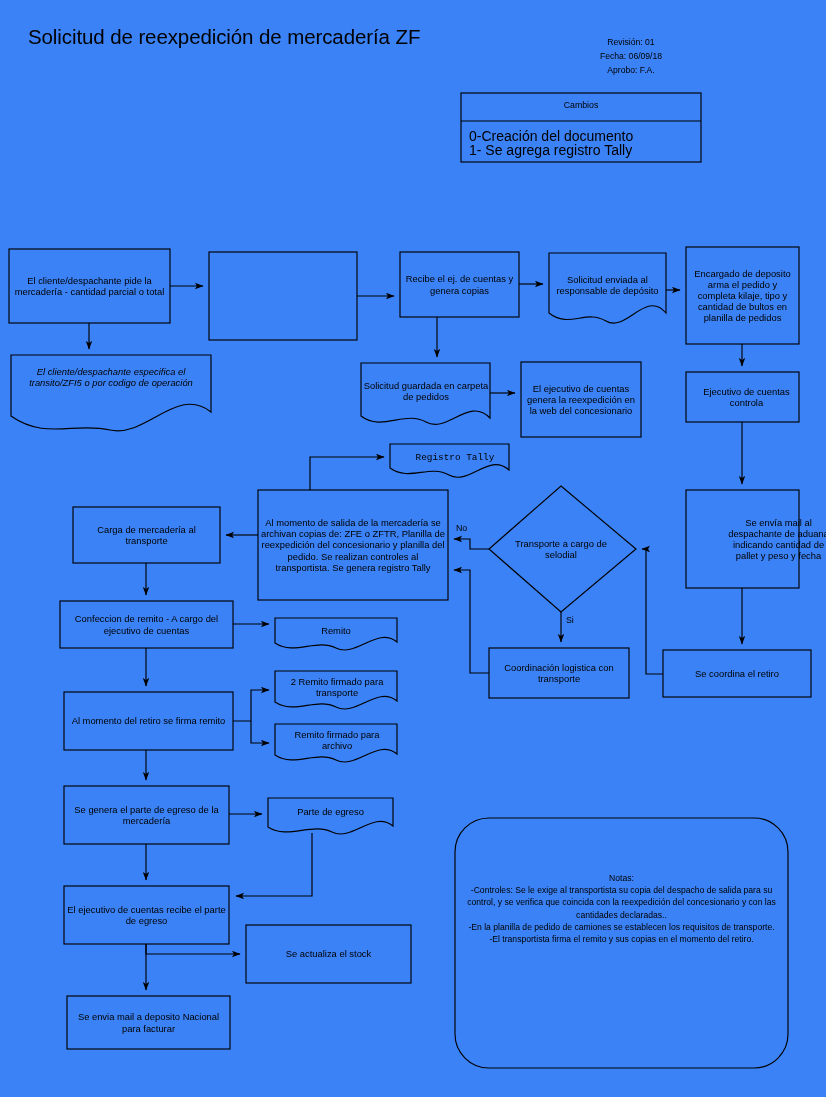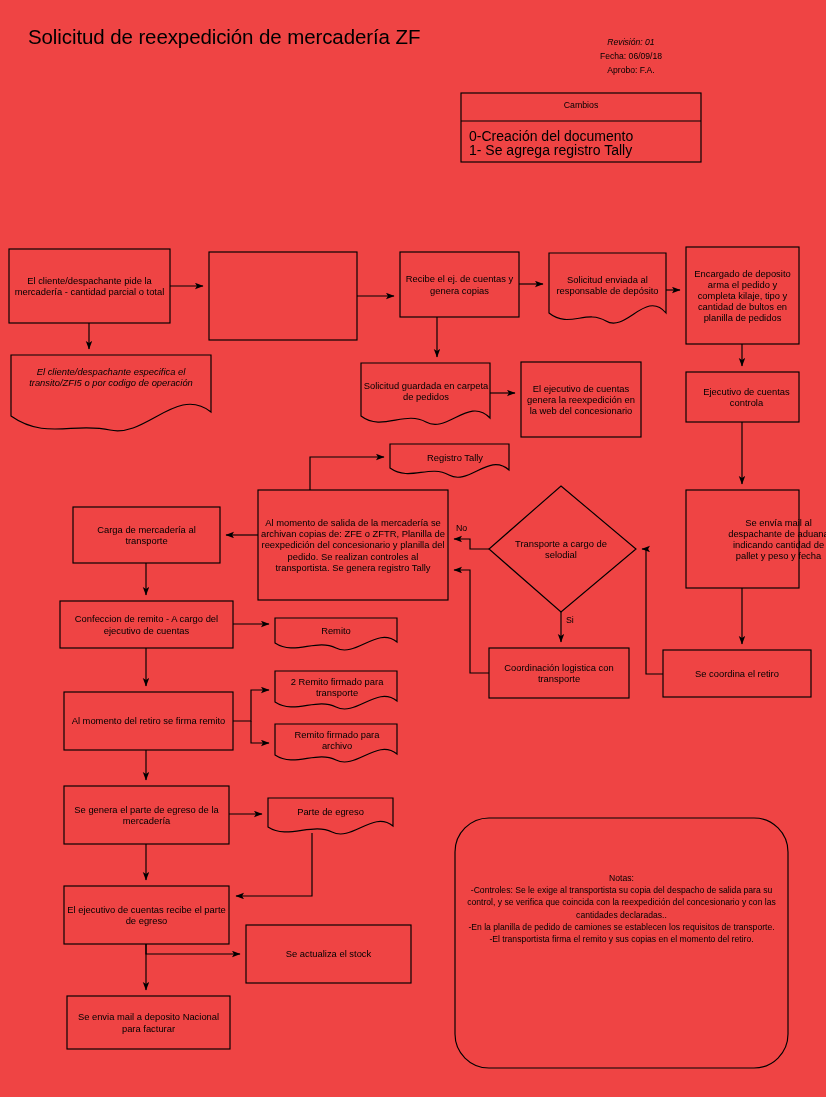--- a/index.html
+++ b/index.html
@@ -6,21 +6,21 @@
   body{
     font-family:"Liberation Sans","DejaVu Sans",sans-serif;
     color:#000;
     -webkit-font-smoothing:antialiased;
   }
   #page{
     position:relative;
     width:826px;
     height:1097px;
     overflow:hidden;
-    background:#ef4444;
+    background:#3b82f6;
   }
   #svg-layer{
     position:absolute;
     left:0; top:0;
     width:826px;
     height:1097px;
     pointer-events:none;
   }
   .txt{
     position:absolute;
@@ -184,21 +184,21 @@
       <path d="M146,844 V880" marker-end="url(#arrow)"></path>
 
       <path d="M146,944 V954 H240" marker-end="url(#arrow)"></path>
 
       <path d="M146,944 V990" marker-end="url(#arrow)"></path>
     </g>
   </svg>
 
   <div id="title">Solicitud de reexpedición de mercadería ZF</div>
 
-  <div class="meta" style="left:561px; top:36px; width:140px;font-style:italic;">Revisión: 01</div>
+  <div class="meta" style="left:561px; top:36px; width:140px;">Revisión: 01</div>
   <div class="meta" style="left:561px; top:50px; width:140px;">Fecha: 06/09/18</div>
   <div class="meta" style="left:561px; top:64px; width:140px;">Aprobo: F.A.</div>
 
   <div class="cambios-head" style="left:461px; top:100px; width:240px;">Cambios</div>
   <div class="cambios-body" style="left:469px; top:127px; width:226px;">0-Creación del documento</div>
   <div class="cambios-body" style="left:469px; top:141px; width:226px;">1- Se agrega registro Tally</div>
 
   <div class="txt" style="left:13px;  top:249px; width:153px; height:74px;">El cliente/despachante pide la mercadería - cantidad parcial o total</div>
 
   <div class="txt" style="left:15px;  top:348px; width:192px; height:58px;font-style:italic;">El cliente/despachante especifica el transito/ZFI5 o por codigo de operación</div>
@@ -209,21 +209,21 @@
   <div class="txt" style="left:402px; top:252px; width:115px; height:65px;">Recibe el ej. de cuentas y genera copias</div>
 
   <div class="txt" style="left:688px; top:247px; width:109px; height:97px;">Encargado de deposito arma el pedido y completa kilaje, tipo y cantidad de bultos en planilla de pedidos</div>
 
   <div class="txt" style="left:363px; top:363px; width:126px; height:56px;">Solicitud guardada en carpeta de pedidos</div>
 
   <div class="txt" style="left:523px; top:362px; width:116px; height:75px;">El ejecutivo de cuentas genera la reexpedición en la web del concesionario</div>
 
   <div class="txt" style="left:688px; top:372px; width:109px; height:50px;padding-left:8px;">Ejecutivo de cuentas controla</div>
 
-  <div class="txt" style="left:392px; top:445px; width:126px; height:26px;">Registro Tally</div>
+  <div class="txt" style="left:392px; top:445px; width:126px; height:26px;font-family:Liberation Mono, monospace;">Registro Tally</div>
 
   <div class="txt" style="left:261px; top:490px; width:184px; height:110px;">Al momento de salida de la mercadería se archivan copias de: ZFE o ZFTR, Planilla de reexpedición del concesionario y planilla del pedido. Se realizan controles al transportista. Se genera registro Tally</div>
 
   <div class="txt" style="left:499px; top:529px; width:124px; height:40px;">Transporte a cargo de selodial</div>
 
   <div class="txt" style="left:724px; top:490px; width:109px; height:98px;">Se envía mail al despachante de aduana indicando cantidad de pallet y peso y fecha</div>
 
   <div class="txt" style="left:491px; top:648px; width:136px; height:50px;">Coordinación logistica con transporte</div>
 
   <div class="txt" style="left:665px; top:650px; width:144px; height:47px;">Se coordina el retiro</div>

